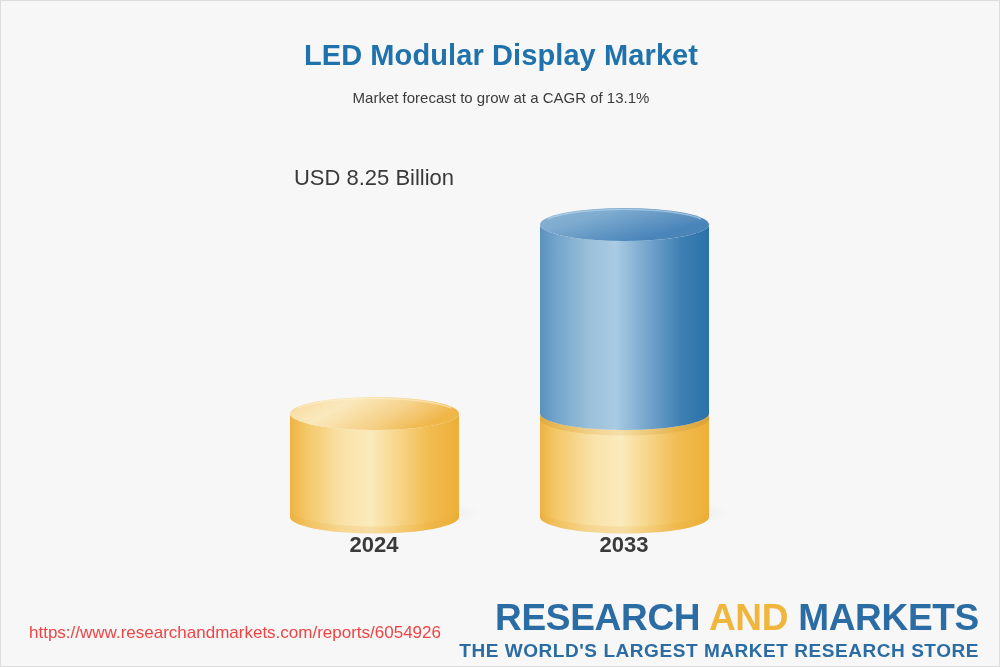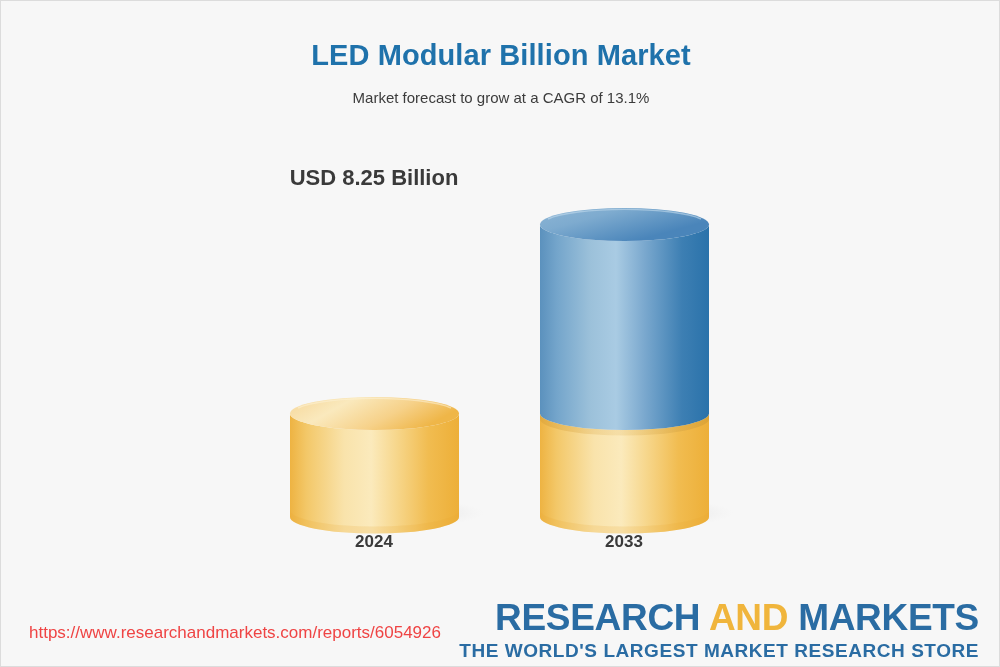--- a/index.html
+++ b/index.html
@@ -40,32 +40,32 @@
     text-align: center;
     font-size: 15px;
     font-weight: normal;
     color: #3c3c3c;
   }
 
   
   .value-label {
     position: absolute;
     font-size: 22px;
-    font-weight: bold;
+    font-weight: normal;
     color: #3a3a3a;
     text-align: center;
     white-space: nowrap;
   }
   .value-label.left  { left: 193px; top: 164px; width: 360px; }
   .value-label.right { left: 443px; top: 164px; width: 360px; }
 
   
   .cat-label {
     position: absolute;
-    font-size: 17px;
+    font-size: 22px;
     font-weight: bold;
     color: #3a3a3a;
     text-align: center;
     white-space: nowrap;
     top: 531px;
     width: 200px;
   }
   .cat-label.left  { left: 273px; }
   .cat-label.right { left: 523px; }
 
@@ -105,21 +105,21 @@
     color: #2a6ca3;
     letter-spacing: 0.55px;
     white-space: nowrap;
   }
 </style>
 </head>
 <body>
 
 <div id="canvas">
 
-  <div class="chart-title">LED Modular Billion Market</div>
+  <div class="chart-title">LED Modular Display Market</div>
   <div class="chart-subtitle">Market forecast to grow at a CAGR of 13.1%</div>
 
   <div class="value-label left">USD 8.25 Billion</div>
 
   <svg class="cyl" style="left:0;top:0;" width="1000" height="667" viewBox="0 0 1000 667" xmlns="http://www.w3.org/2000/svg">
     <defs>
 
       <linearGradient id="gradYellowBody" x1="0" y1="0" x2="1" y2="0">
         <stop offset="0%" stop-color="#eeb342"></stop>
         <stop offset="10%" stop-color="#f3c869"></stop>

